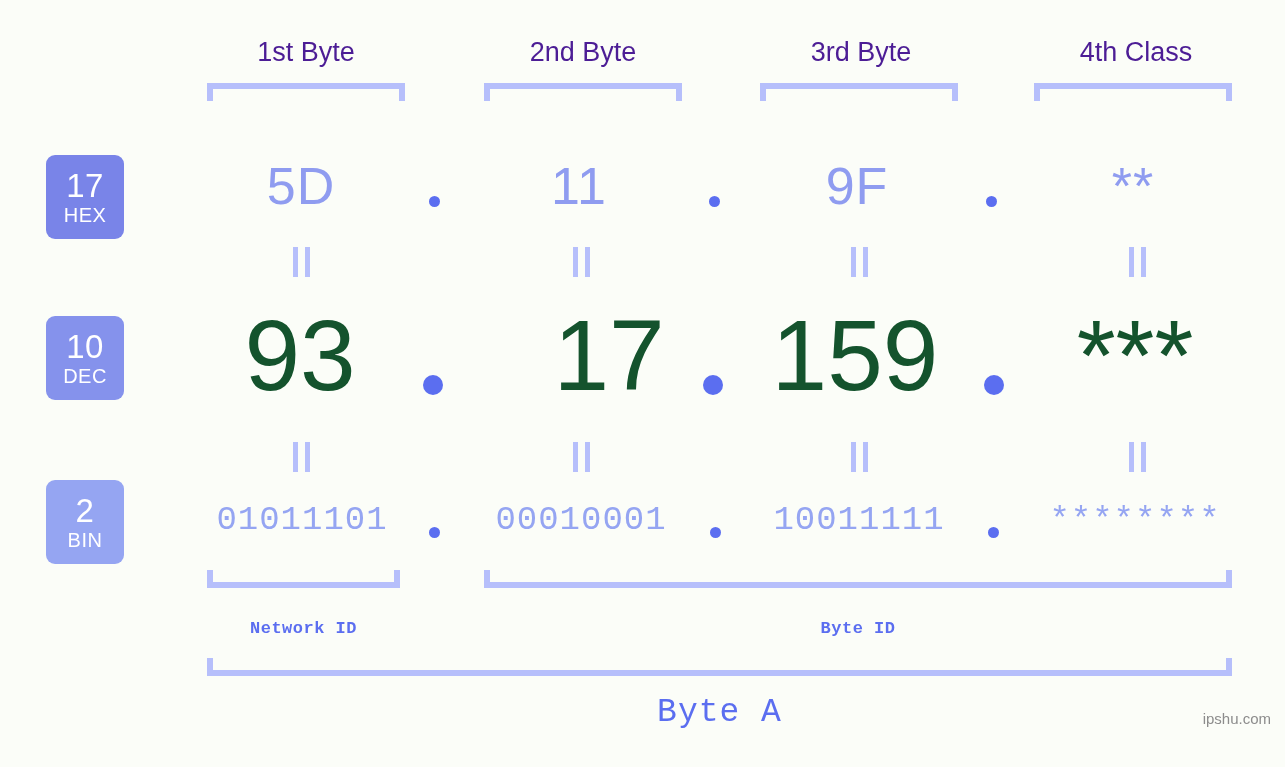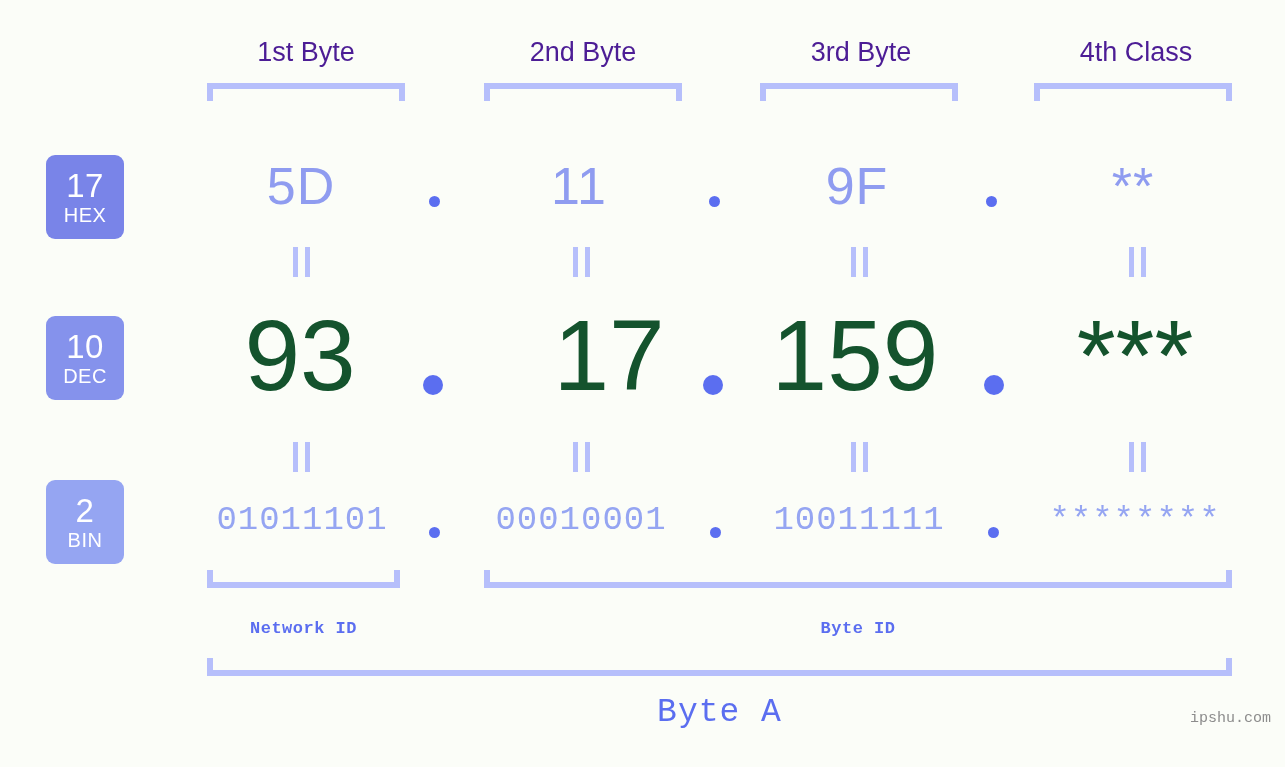--- a/index.html
+++ b/index.html
@@ -199,21 +199,21 @@
     letter-spacing: 1px;
   }
 
   
   #watermark {
     position: absolute;
     right: 14px;
     top: 710px;
     font-size: 15px;
     color: #8c8c8c;
-    font-family: Liberation Mono, monospace;
+    font-family: Liberation Sans, sans-serif;
     letter-spacing: 0px;
     white-space: nowrap;
   }
 </style>
 </head>
 <body>
 
 <div id="stage">
 
   <div class="byte-header" style="left:206px; width:200px;">1st Byte</div>

